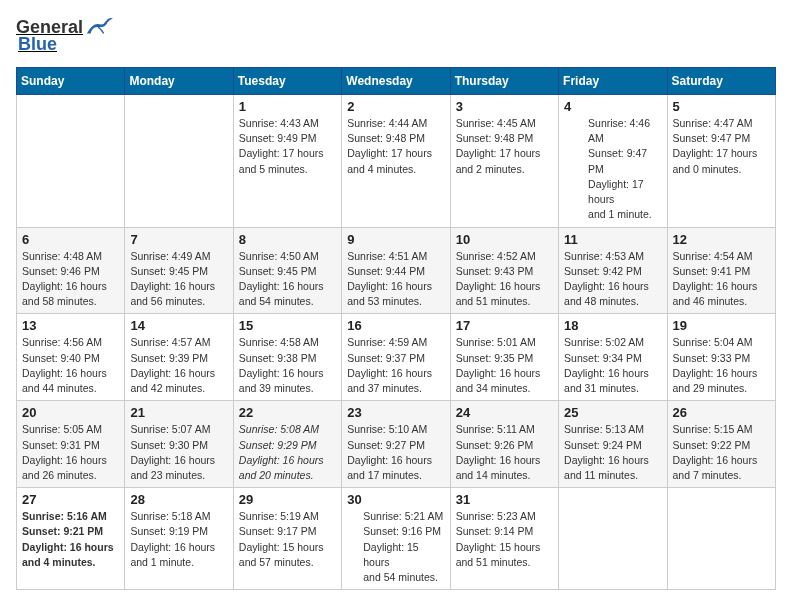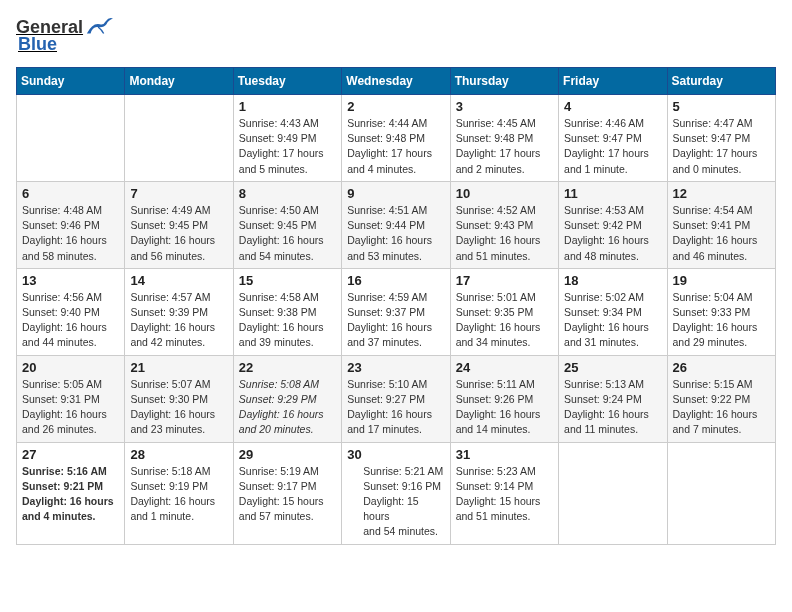--- a/index.html
+++ b/index.html
@@ -144,21 +144,21 @@
         </td>
         <td>
           <span class="day-number">3</span>
           <div class="day-info" style="white-space: pre-line;">Sunrise: 4:45 AM
 Sunset: 9:48 PM
 Daylight: 17 hours
 and 2 minutes.</div>
         </td>
         <td>
           <span class="day-number">4</span>
-          <div class="day-info" style="white-space: pre-line;">Sunrise: 4:46 AM
+          <div class="day-info" style="white-space: pre-line; margin-left: 24px;">Sunrise: 4:46 AM
 Sunset: 9:47 PM
 Daylight: 17 hours
 and 1 minute.</div>
         </td>
         <td>
           <span class="day-number">5</span>
           <div class="day-info" style="white-space: pre-line;">Sunrise: 4:47 AM
 Sunset: 9:47 PM
 Daylight: 17 hours
 and 0 minutes.</div>

